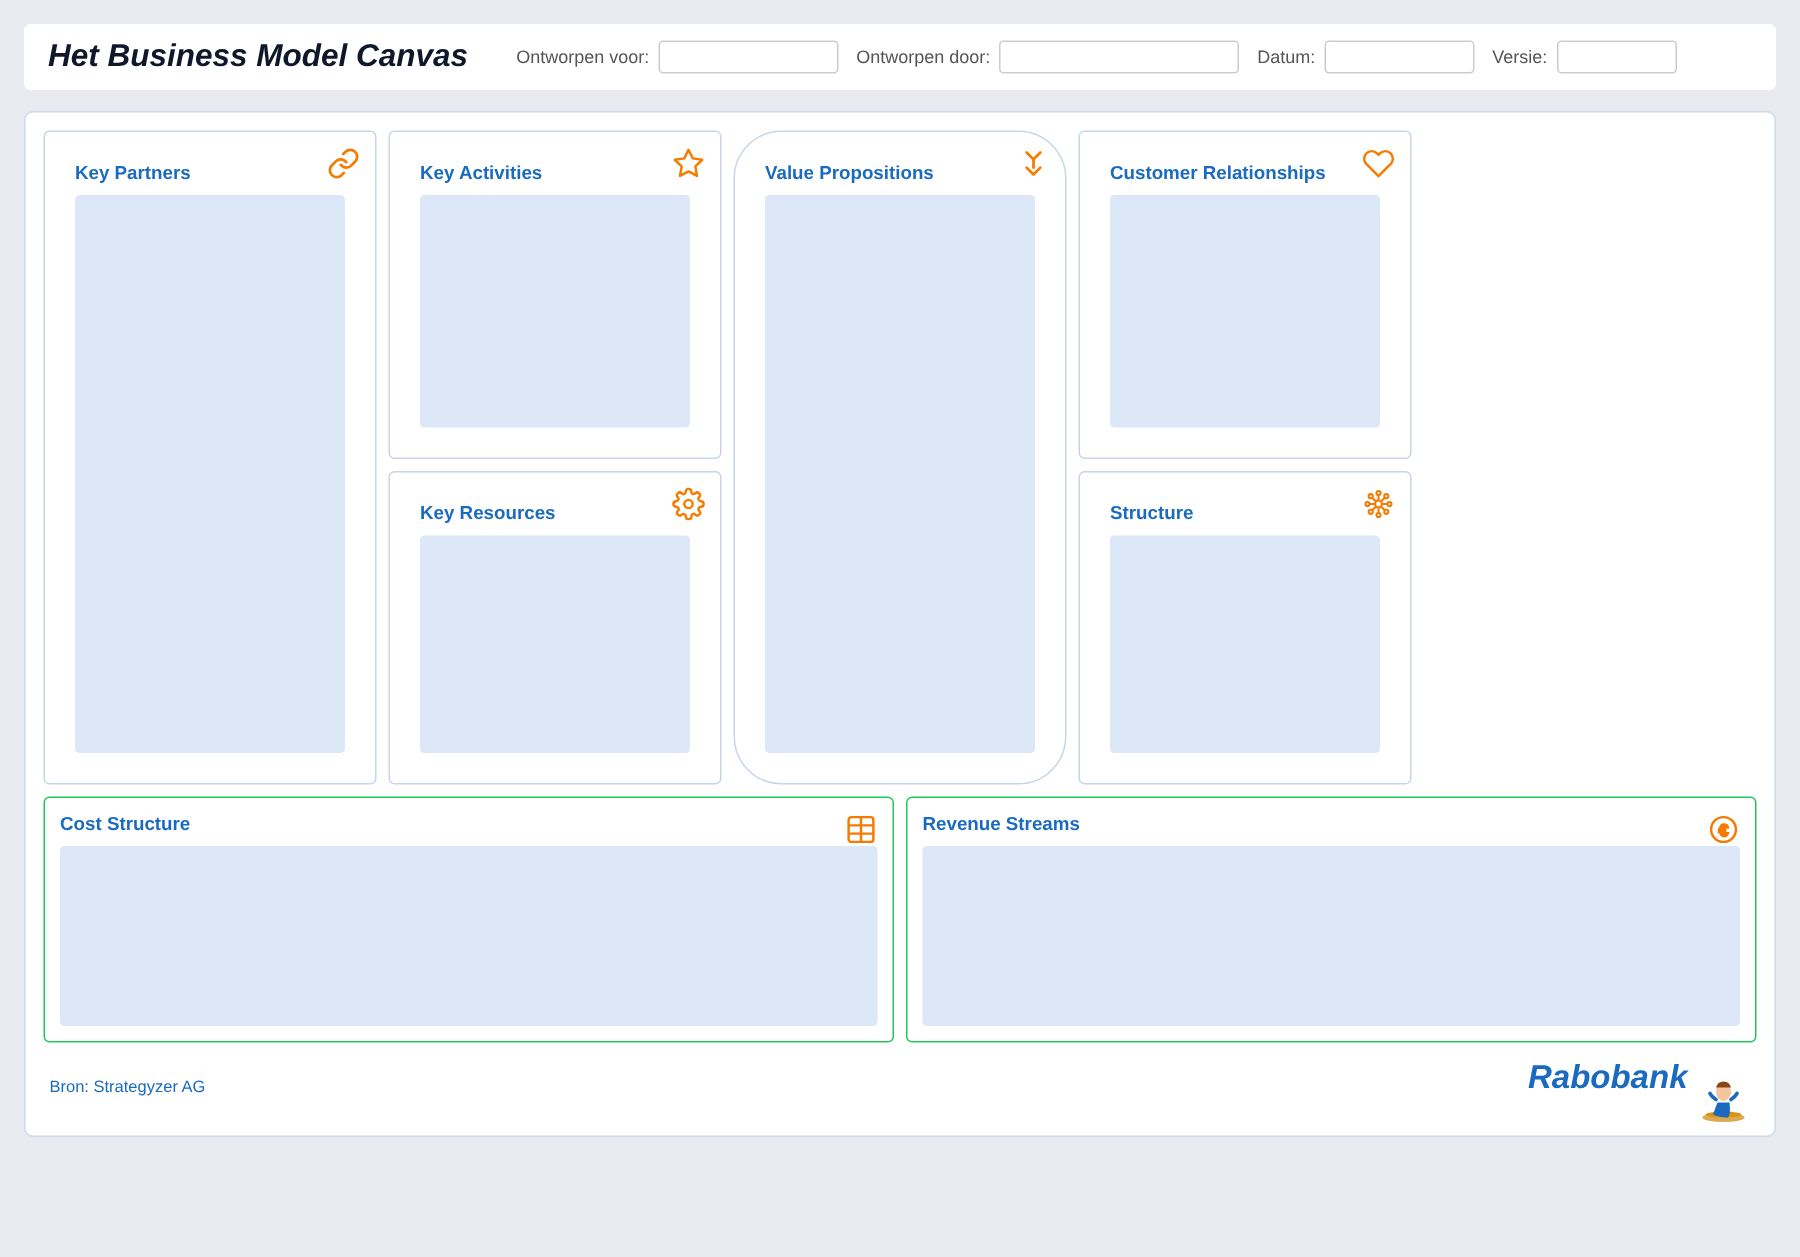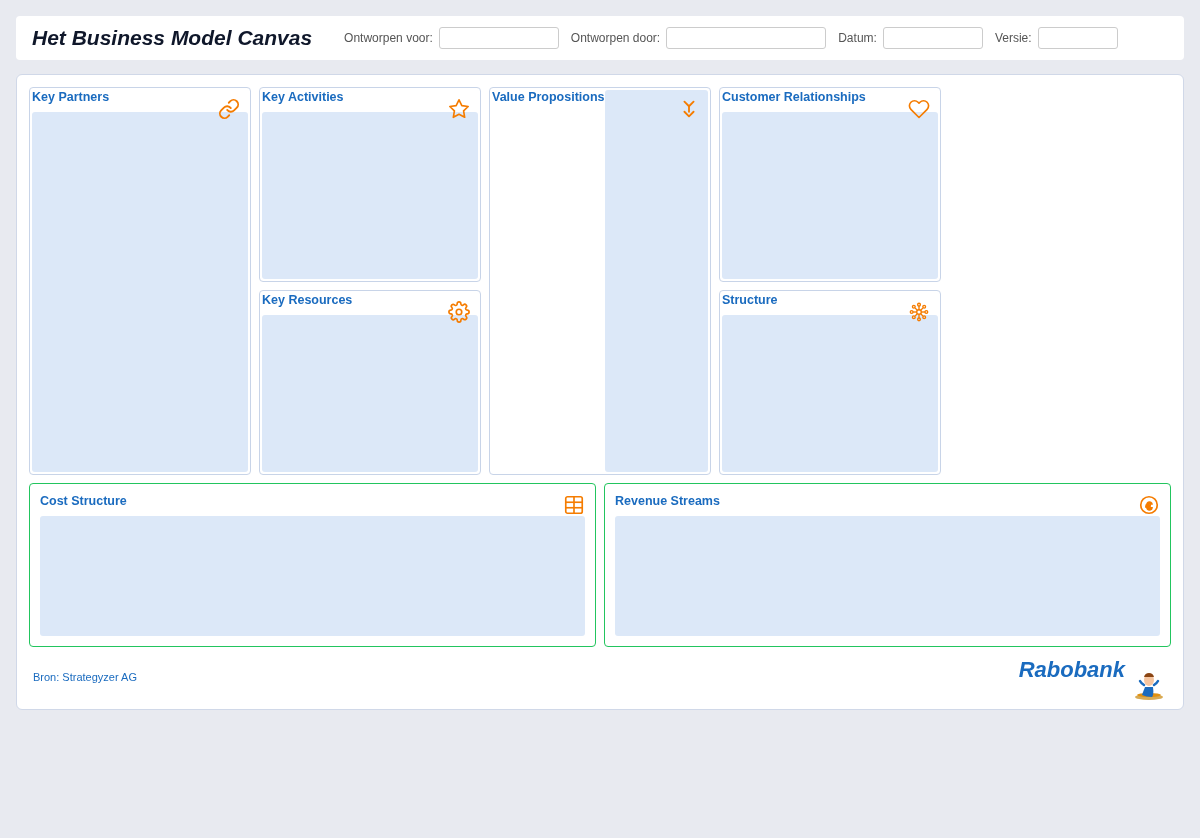--- a/index.html
+++ b/index.html
@@ -68,21 +68,21 @@
       grid-template-columns: 1fr 1fr 1fr 1fr 1fr;
       gap: 8px;
       margin-bottom: 8px;
     }
 
     
     .cell {
       background: #fff;
       border: 1px solid #c8d4e8;
       border-radius: 4px;
-      padding: 2px;
+      padding: 20px;
       position: relative;
     }
 
     .cell-title {
       font-size: 12.5px;
       font-weight: bold;
       color: #1a6bbf;
       margin-bottom: 8px;
     }
 
@@ -134,21 +134,22 @@
     .col-key-resources .cell-content {
       flex: 1;
       min-height: 145px;
     }
 
     
     .col-value-props {
       grid-column: 3;
       grid-row: 1 / 3;
       display: flex;
-      flex-direction: row;
+      flex-direction: column;
+      border-radius: 32px;
     }
     .col-value-props .cell-content {
       flex: 1;
       min-height: 360px;
     }
 
     
     .col-cust-rel {
       grid-column: 4;
       grid-row: 1;

